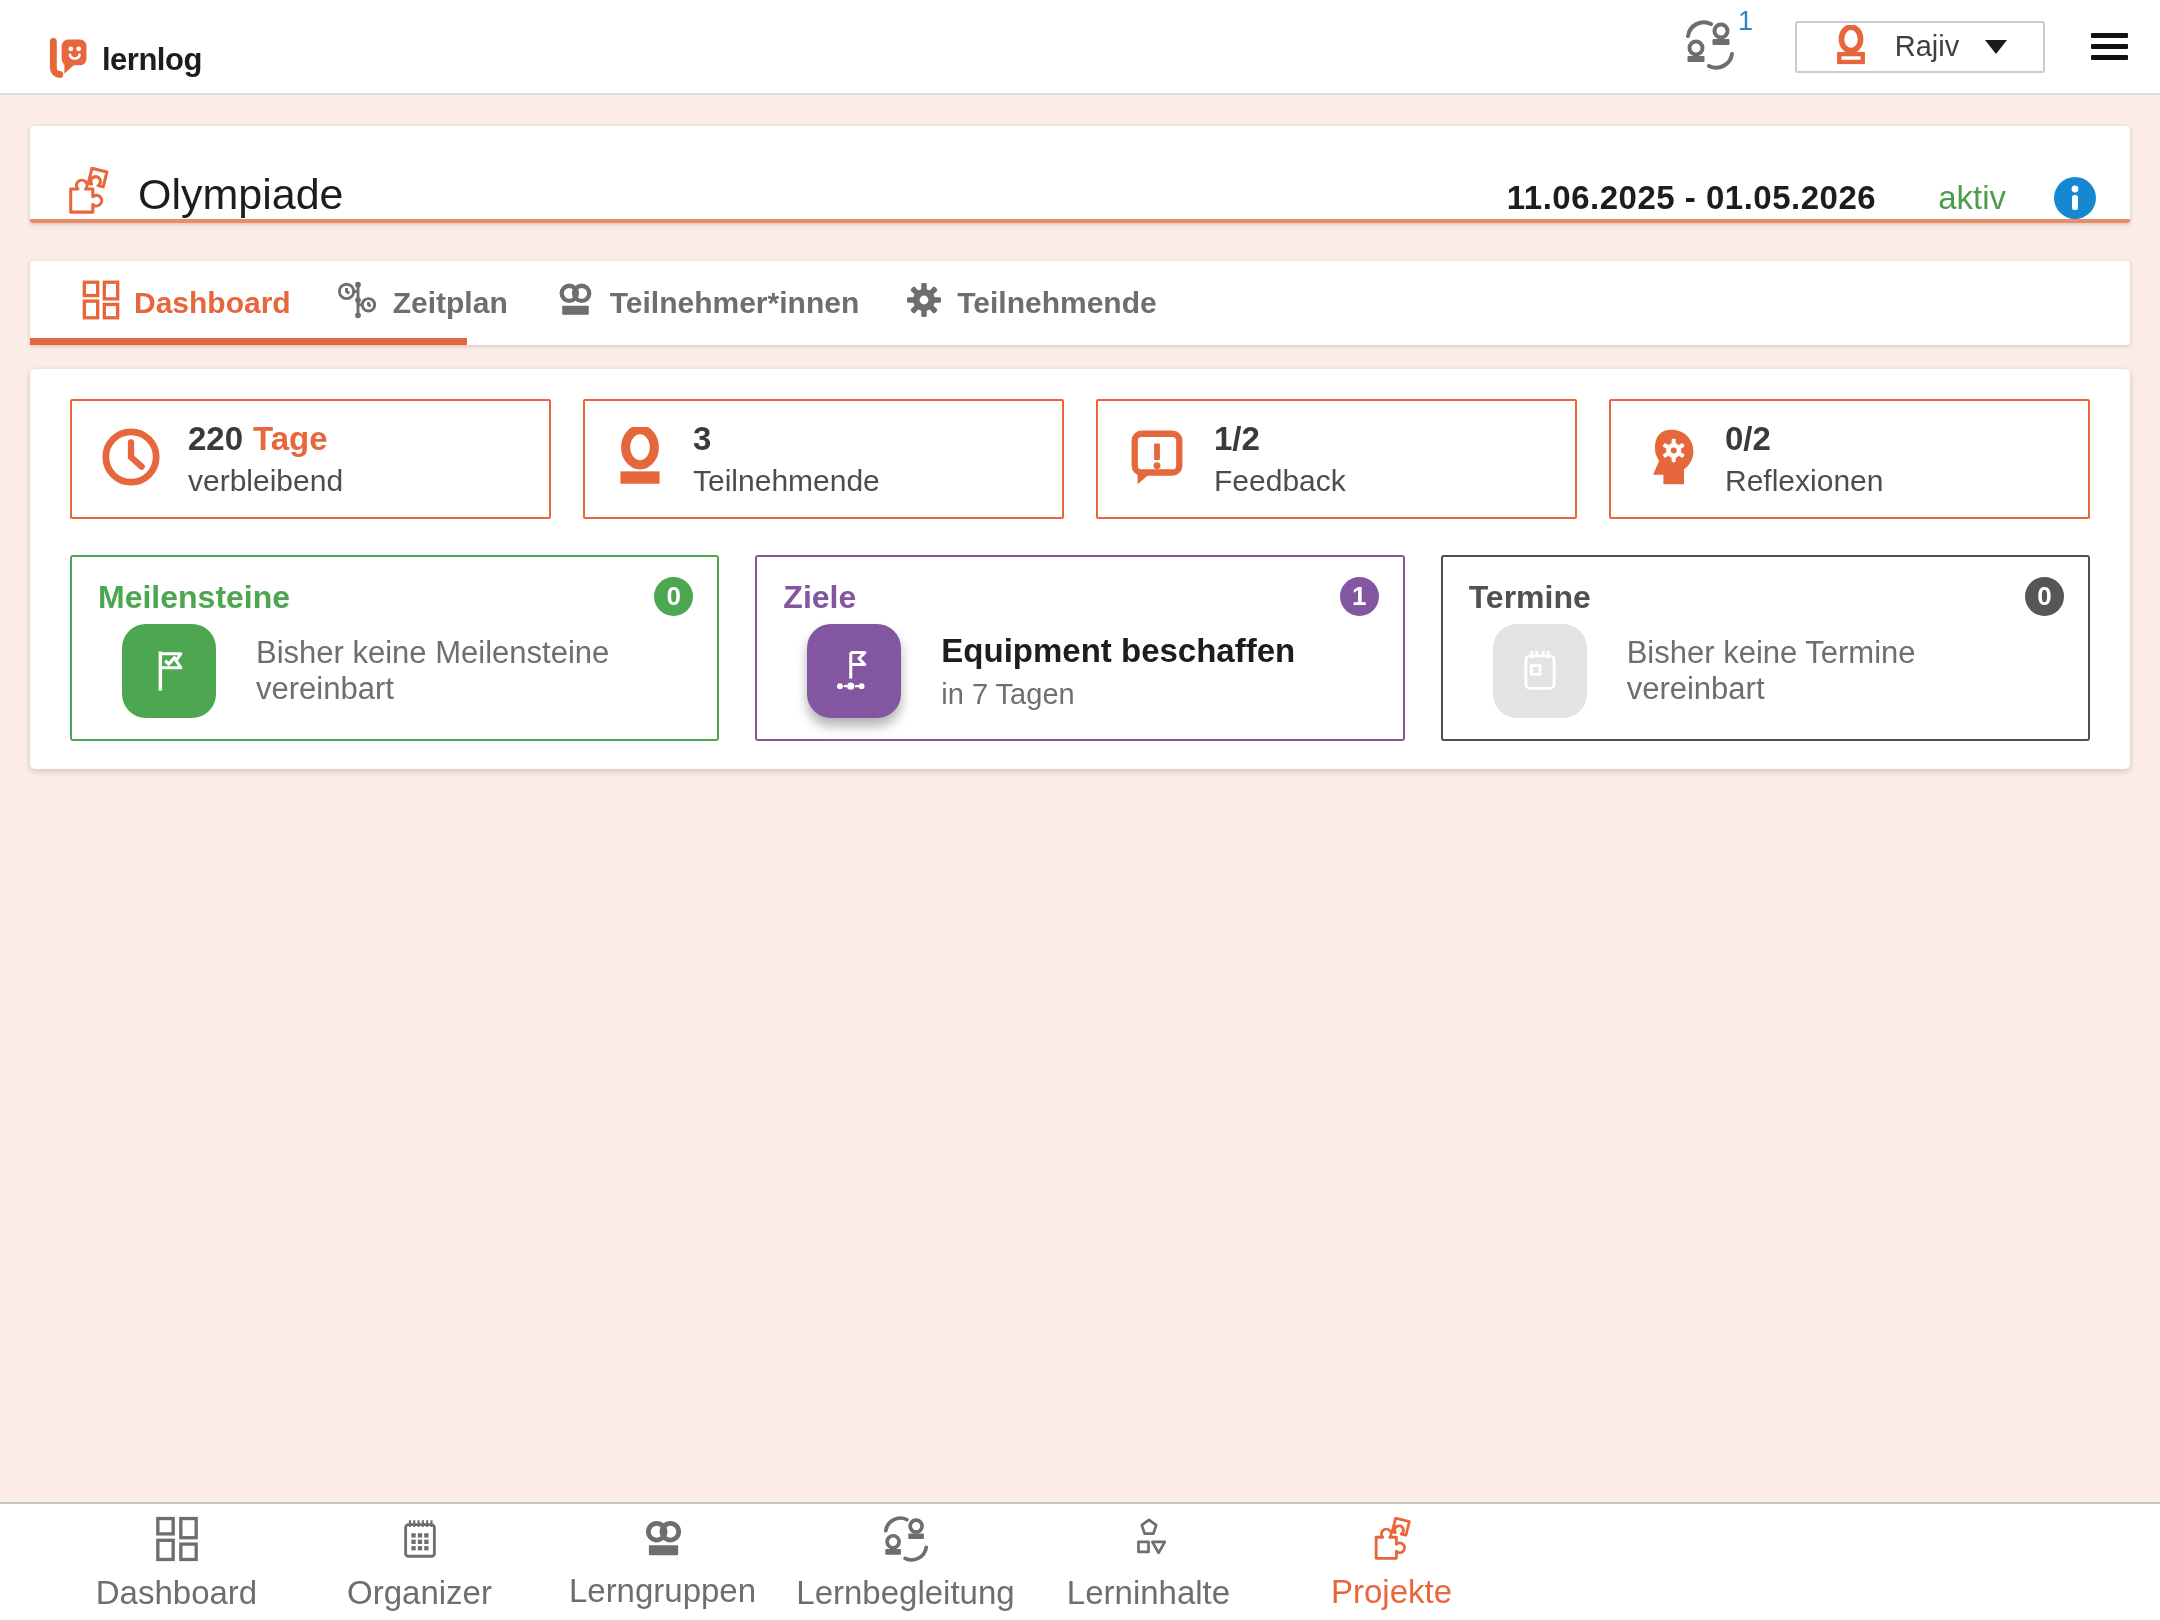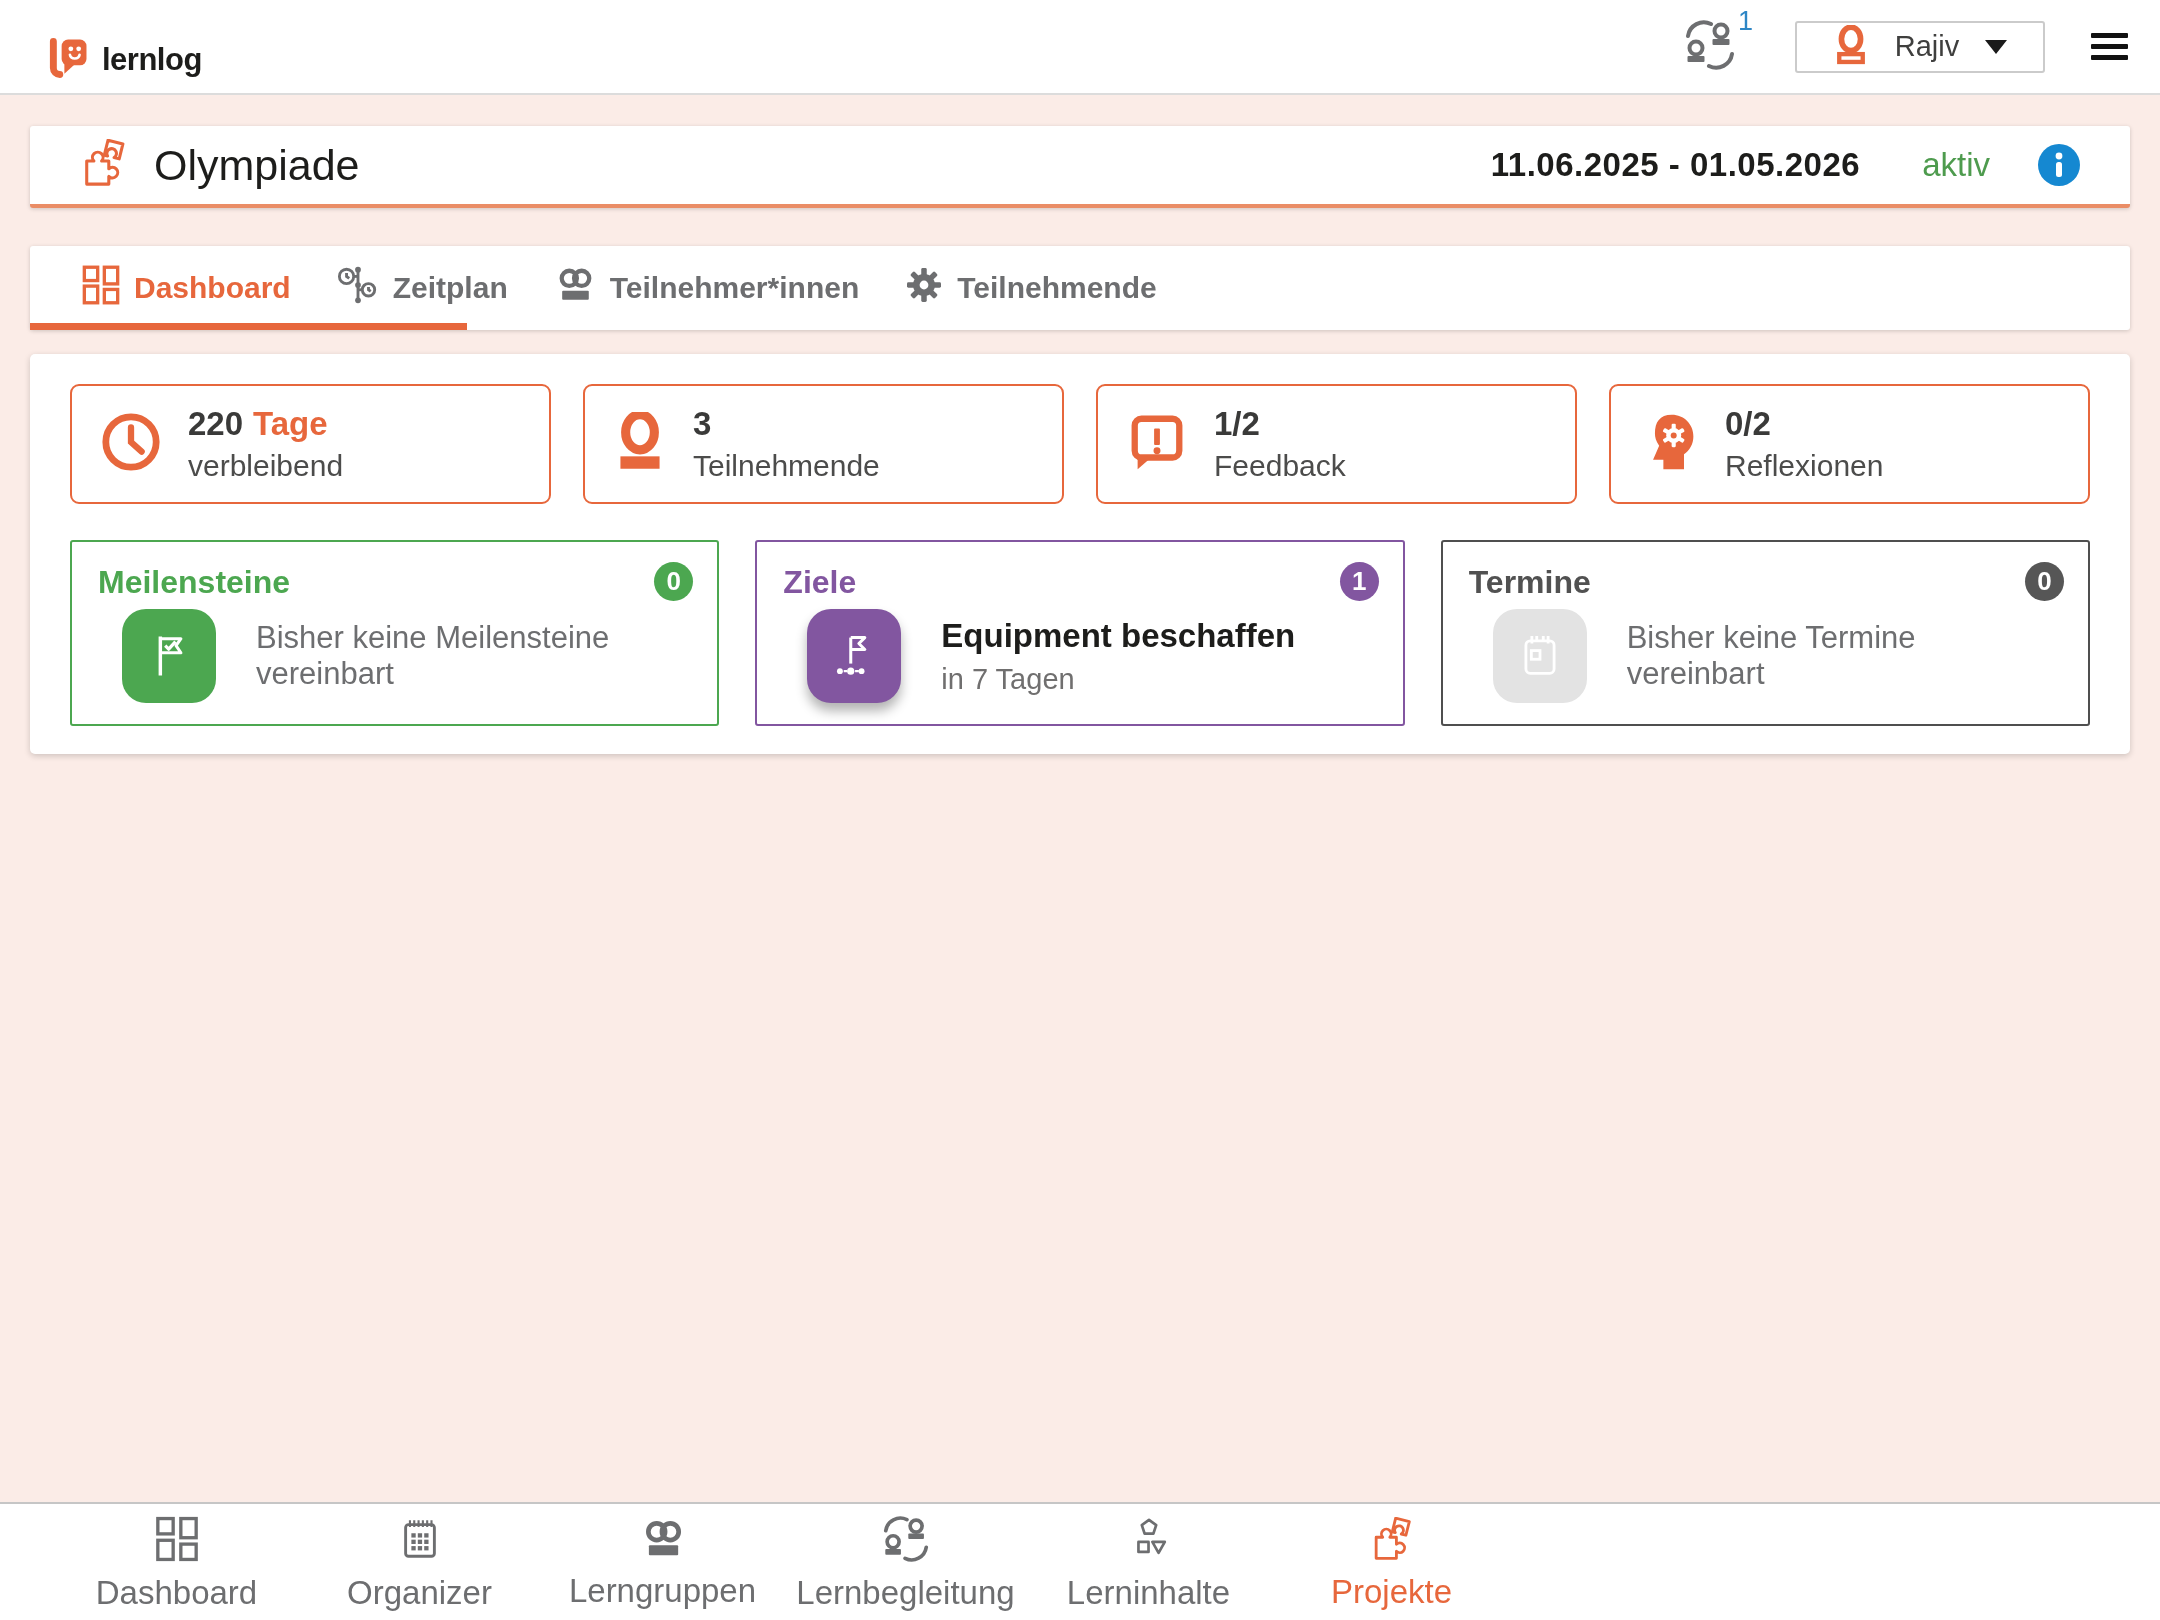--- a/index.html
+++ b/index.html
@@ -25,23 +25,23 @@
     width:250px; height:52px; border:2px solid #CBCBCB; border-radius:3px; background:#fff;
     display:flex; align-items:center; justify-content:center; gap:26px; cursor:pointer;
   }
   .user-name { font-size:29px; color:#3F3F3E; }
   .caret { width:0; height:0; border-left:11px solid transparent; border-right:11px solid transparent; border-top:14px solid #1a1a1a; }
   .hamburger { margin-left:46px; display:flex; flex-direction:column; gap:6px; cursor:pointer; }
   .hamburger span { display:block; width:37px; height:5px; background:#111; border-radius:1px; }
 
   
   .project-card {
-    margin:31px 30px 0; height:82px; background:#fff; border-radius:3px;
+    margin:31px 30px 0; height:97px; background:#fff; border-radius:3px;
     border-bottom:4px solid #EA8D66; box-shadow:0 1px 4px rgba(0,0,0,.18);
-    display:flex; align-items:center; padding:0 50px;
+    display:flex; align-items:flex-end; padding:0 34px;
   }
   .project-title { font-size:43px; font-weight:400; margin-left:26px; }
   .project-right { margin-left:auto; display:flex; align-items:center; }
   .project-dates { font-size:33px; font-weight:700; letter-spacing:.5px; }
   .project-status { font-size:33px; color:#4E9B4E; margin-left:62px; }
   .info-btn { margin-left:48px; cursor:pointer; display:flex; }
 
   
   .tabs-card {
     margin:38px 30px 0; height:84px; background:#fff; border-radius:3px;
@@ -52,21 +52,21 @@
   .tab.active { color:#E7673C; }
   .tab-indicator { position:absolute; left:0; bottom:0; width:437px; height:7px; background:#E7673C; }
 
   
   .main-card {
     margin:24px 30px 0; background:#fff; border-radius:5px;
     box-shadow:0 2px 6px rgba(0,0,0,.18); padding:30px 40px 28px;
   }
   .stats-row { display:flex; gap:32px; }
   .stat {
-    flex:1; height:120px; border:2px solid #E7673C; border-radius:9px;
+    flex:1; height:120px; border:2px solid #E7673C; border-radius:2px;
     display:flex; align-items:center; padding:0 8px 0 28px; gap:26px;
   }
   .stat-lines { line-height:1.3; }
   .stat-value { font-size:33px; font-weight:700; color:#3A3A39; }
   .stat-suffix { color:#E7673C; margin-left:10px; font-weight:700; }
   .stat-label { font-size:30px; color:#4C4C4B; }
 
   .cards-row { display:flex; gap:36px; margin-top:36px; }
   .info-card { flex:1; height:186px; border:2px solid; border-radius:3px; position:relative; padding:22px 26px; background:#fff; }
   .card-title { font-size:32px; font-weight:700; }

